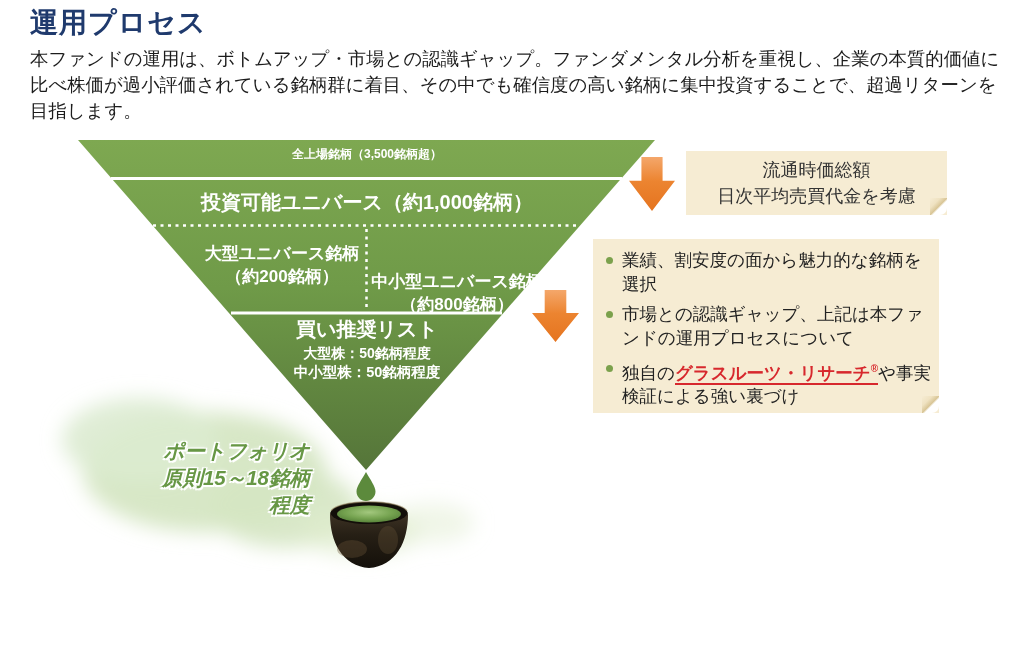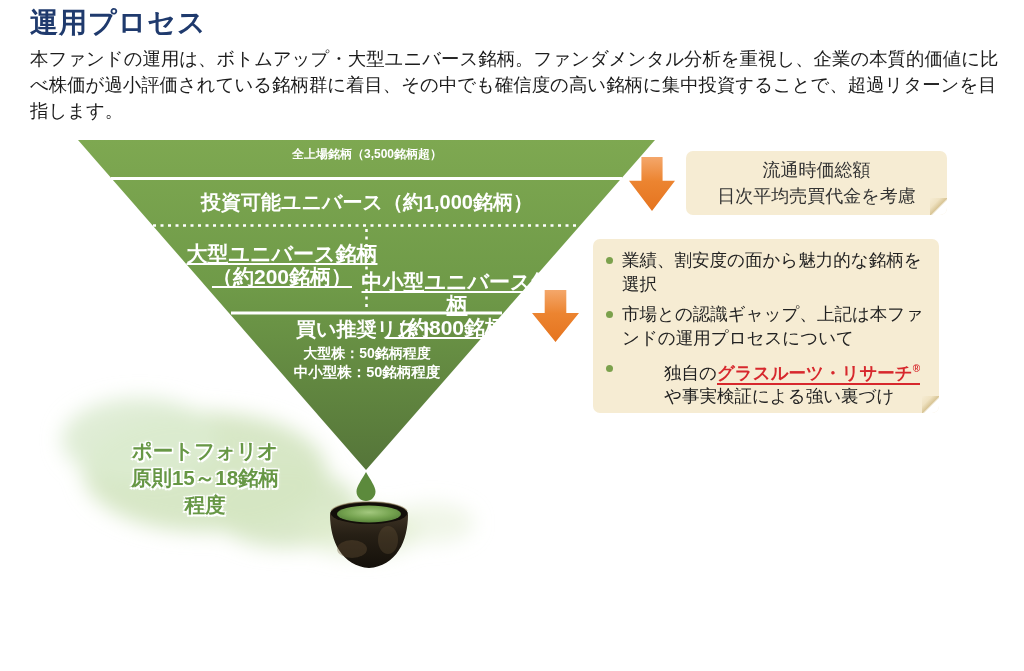--- a/index.html
+++ b/index.html
@@ -20,38 +20,38 @@
 
   
   .funnel-label {
     position:absolute; left:80px; width:574px; text-align:center;
     color:#ffffff; font-weight:bold; line-height:1.2;
   }
   .lvl1 { top:147px; font-size:12px; }
   .lvl2 { top:190px; font-size:20px; }
   .col {
     position:absolute; top:242px; width:200px; text-align:center;
-    color:#ffffff; font-weight:bold; font-size:21px; line-height:23px;text-decoration:underline;
+    color:#ffffff; font-weight:bold; font-size:17px; line-height:23px;
   }
   .colL { left:182px; } .colR { left:357px;margin-top:28px; }
   .lvl4-title { top:317px; font-size:20px; }
   .lvl4-sub1 { top:345px; font-size:14px; }
   .lvl4-sub2 { top:364px; font-size:14.5px; }
 
   
   .down-arrow {
     position:absolute;
     clip-path:polygon(27% 0, 73% 0, 73% 44%, 100% 44%, 50% 100%, 0 44%, 27% 44%);
     background:linear-gradient(180deg,#f4a76b 0%,#ec8430 45%,#e5741f 100%);
   }
   .arrow1 { left:629px; top:157px; width:46px; height:54px; }
   .arrow2 { left:532px; top:290px; width:47px; height:52px; }
 
   
-  .note-box { position:absolute; background:#f6ecd3; border-radius:7px; box-sizing:border-box; }
+  .note-box { position:absolute; background:#f6ecd3; border-radius:0; box-sizing:border-box; }
   .note-box::after {
     content:""; position:absolute; right:0; bottom:0; width:16px; height:16px;
     background:linear-gradient(to top left,#ffffff 44%,#dbc library 0) ;
   }
   
   .note-box::after {
     content:""; position:absolute; right:0; bottom:0; width:17px; height:17px;
     background:linear-gradient(to top left,#ffffff 42%,#d9c697 50%,#efe2c1 70%,#f6ecd3 100%);
     border-radius:0 0 7px 0;
   }
@@ -59,53 +59,54 @@
     left:686px; top:151px; width:261px; height:64px;
     text-align:center; font-size:18px; line-height:26px; color:#333;
     font-weight:500; padding-top:6px;
   }
   .points-box { left:593px; top:239px; width:346px; height:174px; padding:10px 8px 8px 10px; }
   .points-box ul { margin:0; padding:0; list-style:none; }
   .points-box li {
     display:flex; font-size:17.5px; line-height:23.5px; color:#222;
     font-weight:500; margin-bottom:7px;
   }
-  .points-box li:last-child { margin-bottom:0;gap:42px; }
+  .points-box li:last-child { margin-bottom:0; }
   .bullet {
     flex:none; width:7px; height:7px; border-radius:50%;
     background:#7ba14c; margin:8px 9px 0 3px;
   }
   .grassroots {
     color:#d7282d; font-weight:bold;
     border-bottom:2px solid #d7282d; padding-bottom:0px;
   }
   .grassroots sup { font-size:10px; }
 
   
   .portfolio {
-    position:absolute; left:100px; top:437px; width:210px; text-align:center;
+    position:absolute; left:100px; top:437px; width:210px; text-align:right;
     font-size:20.5px; line-height:27px; font-weight:bold; color:#679745;
     text-shadow:-1.5px -1.5px 0 #fff, 1.5px -1.5px 0 #fff,
                 -1.5px 1.5px 0 #fff, 1.5px 1.5px 0 #fff, 0 0 4px #ffffff;
+    font-style:italic;
   }
 
   
   .footnotes {
     position:absolute; left:34px; top:579px; width:978px;
     font-size:13.6px; line-height:17.4px; color:#2a2a2a;
   }
   .fn { padding-left:14px; text-indent:-14px; }
 </style>
 </head>
 <body>
 
 <div class="page">
 
   <h1 class="page-title">運用プロセス</h1>
-  <p class="intro">本ファンドの運用は、ボトムアップ・大型ユニバース銘柄。ファンダメンタル分析を重視し、企業の本質的価値に比べ株価が過小評価されている銘柄群に着目、その中でも確信度の高い銘柄に集中投資することで、超過リターンを目指します。</p>
+  <p class="intro">本ファンドの運用は、ボトムアップ・市場との認識ギャップ。ファンダメンタル分析を重視し、企業の本質的価値に比べ株価が過小評価されている銘柄群に着目、その中でも確信度の高い銘柄に集中投資することで、超過リターンを目指します。</p>
 
   <svg class="diagram-svg" viewBox="0 0 1024 671" aria-hidden="true">
     <defs>
       <linearGradient id="gFunnel" x1="0" y1="0" x2="0" y2="1">
         <stop offset="0" stop-color="#7ea851"></stop>
         <stop offset="0.45" stop-color="#6f9a48"></stop>
         <stop offset="1" stop-color="#557539"></stop>
       </linearGradient>
       <radialGradient id="gTea" cx="0.5" cy="0.4" r="0.75">
         <stop offset="0" stop-color="#a3c87e"></stop>

